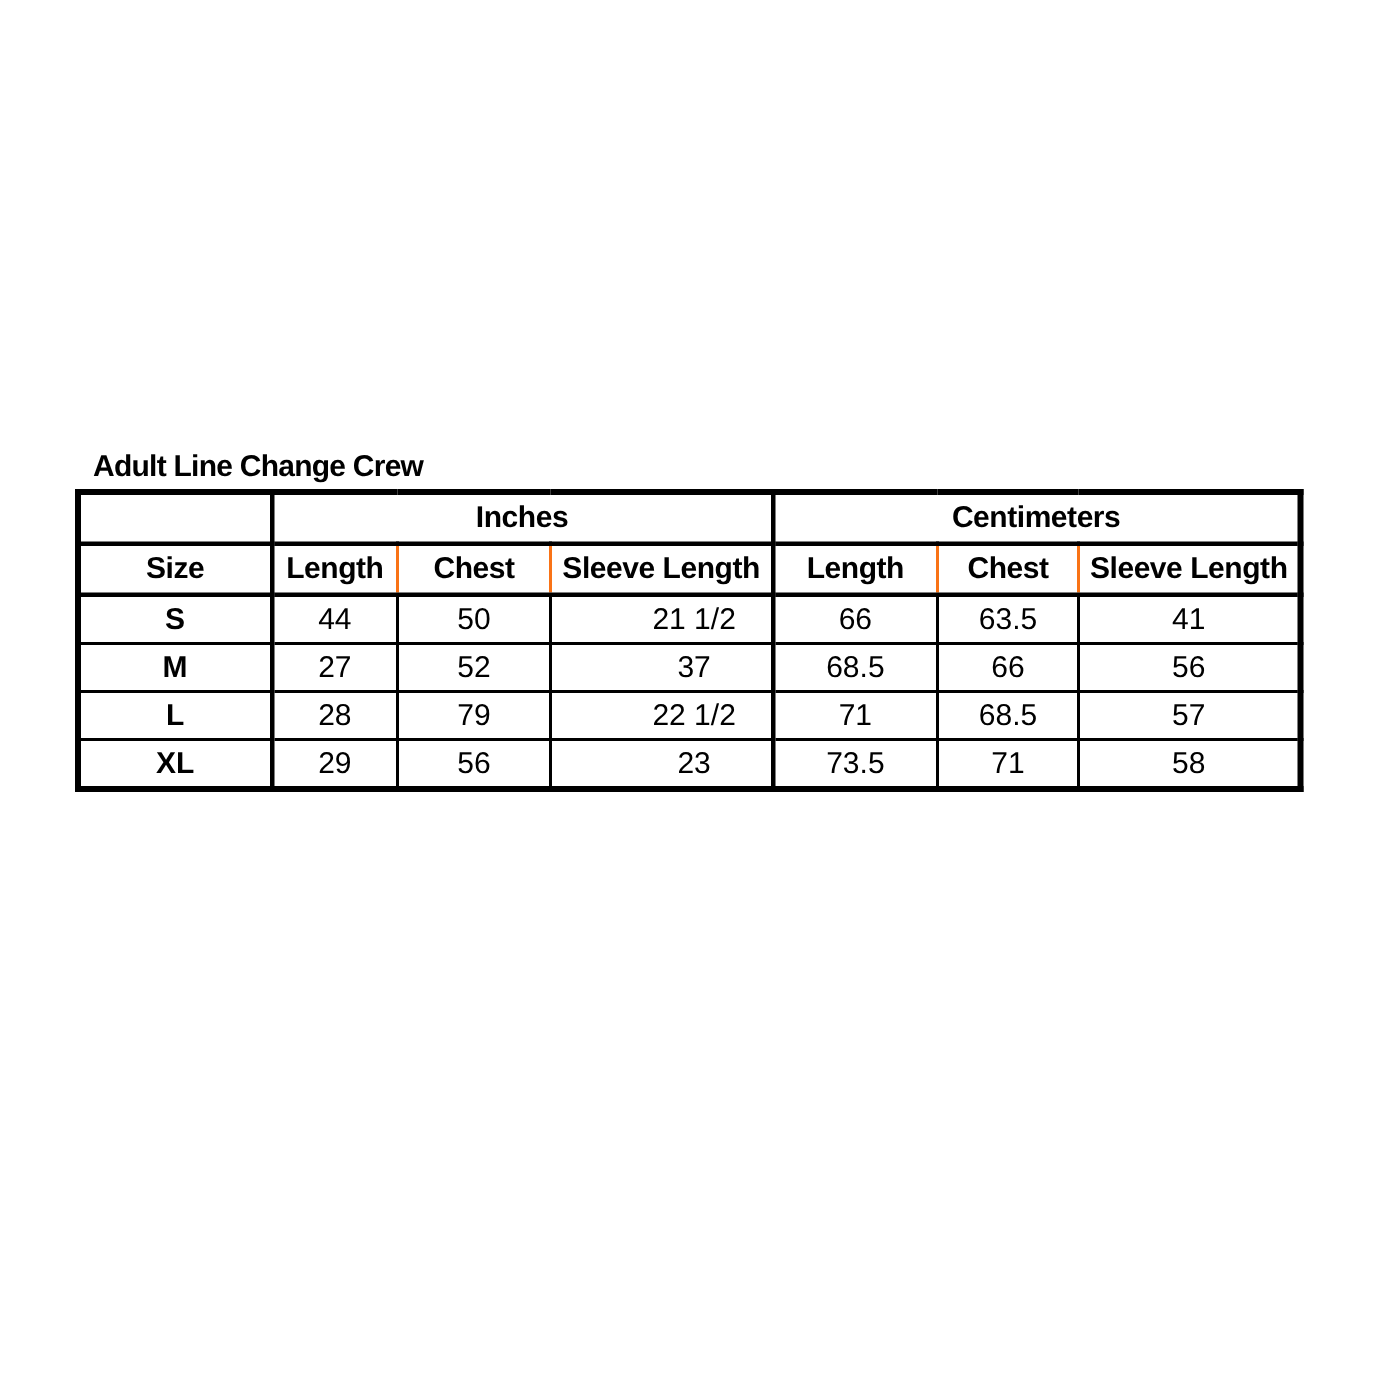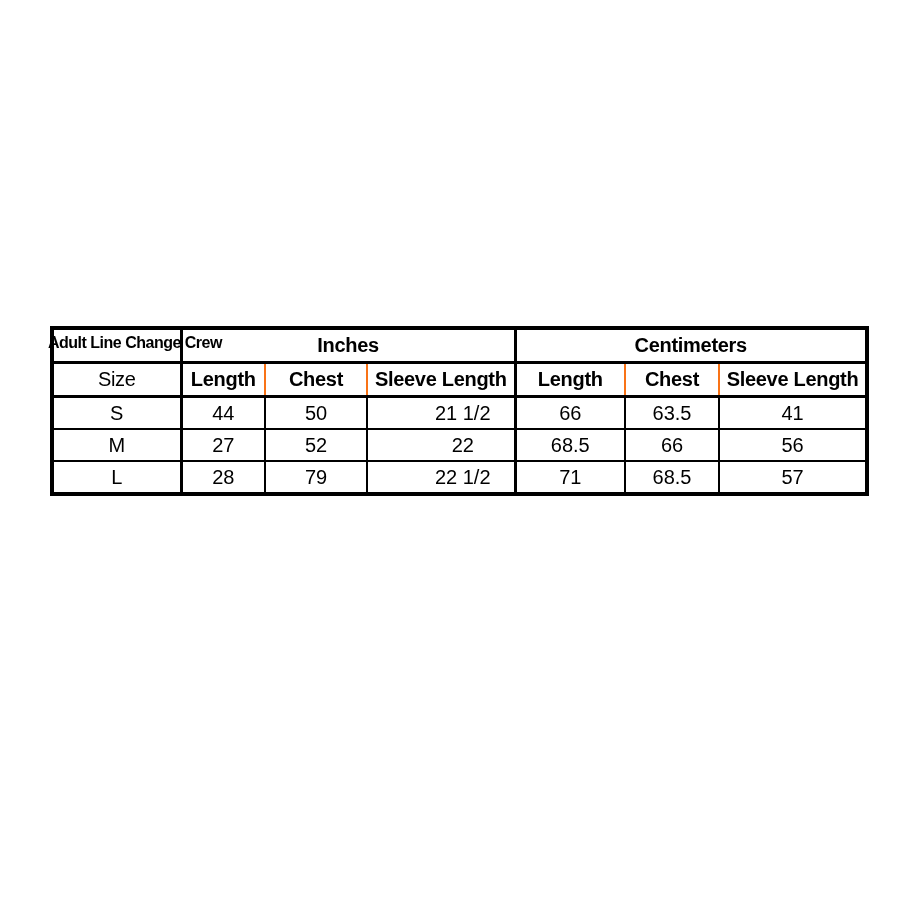--- a/index.html
+++ b/index.html
@@ -1,26 +1,26 @@
 <!DOCTYPE html>
 <html><head>
 <meta charset="utf-8">
 <style>
   html, body { margin: 0; padding: 0; background: #ffffff; }
   body { width: 918px; height: 918px; position: relative; overflow: hidden; font-family: "Liberation Sans", sans-serif; color: #000; }
-  .title { position: absolute; left: 48px; top: 300px; font-size: 16px; font-weight: bold; letter-spacing: -0.5px; white-space: nowrap; margin-top: 34px; }
+  .title { position: absolute; left: 62px; top: 300px; font-size: 20px; font-weight: bold; letter-spacing: -0.5px; white-space: nowrap; }
   table.chart { position: absolute; left: 50px; top: 326px; border-collapse: collapse; table-layout: fixed; border: 4px solid #000; }
   table.chart td, table.chart th { padding: 0; text-align: center; vertical-align: middle; overflow: hidden; white-space: nowrap; }
   th { font-weight: bold; font-size: 20px; letter-spacing: -0.3px; }
   td { font-size: 20px; }
   .hdr1 th { height: 31px; border-bottom: 3px solid #000; }
   .hdr2 th { height: 31px; border-bottom: 3px solid #000; border-right: 2px solid #f97316; }
   tbody td { height: 30px; border-bottom: 2px solid #000; border-right: 2px solid #000; }
   tbody tr:last-child td { border-bottom: none; }
-  .sizecol { font-weight: normal; border-right: 3px solid #000 !important; }
+  .sizecol { font-weight: bold; border-right: 3px solid #000 !important; }
   .divider { border-right: 3px solid #000 !important; }
   .lastcol { border-right: none !important; }
   .left-align { text-align: left; padding-left: 44px !important; }
 </style>
 </head>
 <body>
 
 <div class="title">Adult Line Change Crew</div>
 
 <table class="chart">
@@ -56,28 +56,37 @@
       <td>50</td>
       <td class="divider left-align">21 1/2</td>
       <td>66</td>
       <td>63.5</td>
       <td class="lastcol">41</td>
     </tr>
     <tr>
       <td class="sizecol">M</td>
       <td>27</td>
       <td>52</td>
-      <td class="divider left-align">22</td>
+      <td class="divider left-align">37</td>
       <td>68.5</td>
       <td>66</td>
       <td class="lastcol">56</td>
     </tr>
     <tr>
       <td class="sizecol">L</td>
       <td>28</td>
       <td>79</td>
       <td class="divider left-align">22 1/2</td>
       <td>71</td>
       <td>68.5</td>
       <td class="lastcol">57</td>
     </tr>
+    <tr>
+      <td class="sizecol">XL</td>
+      <td>29</td>
+      <td>56</td>
+      <td class="divider left-align">23</td>
+      <td>73.5</td>
+      <td>71</td>
+      <td class="lastcol">58</td>
+    </tr>
   </tbody>
 </table>
 
 </body></html>

